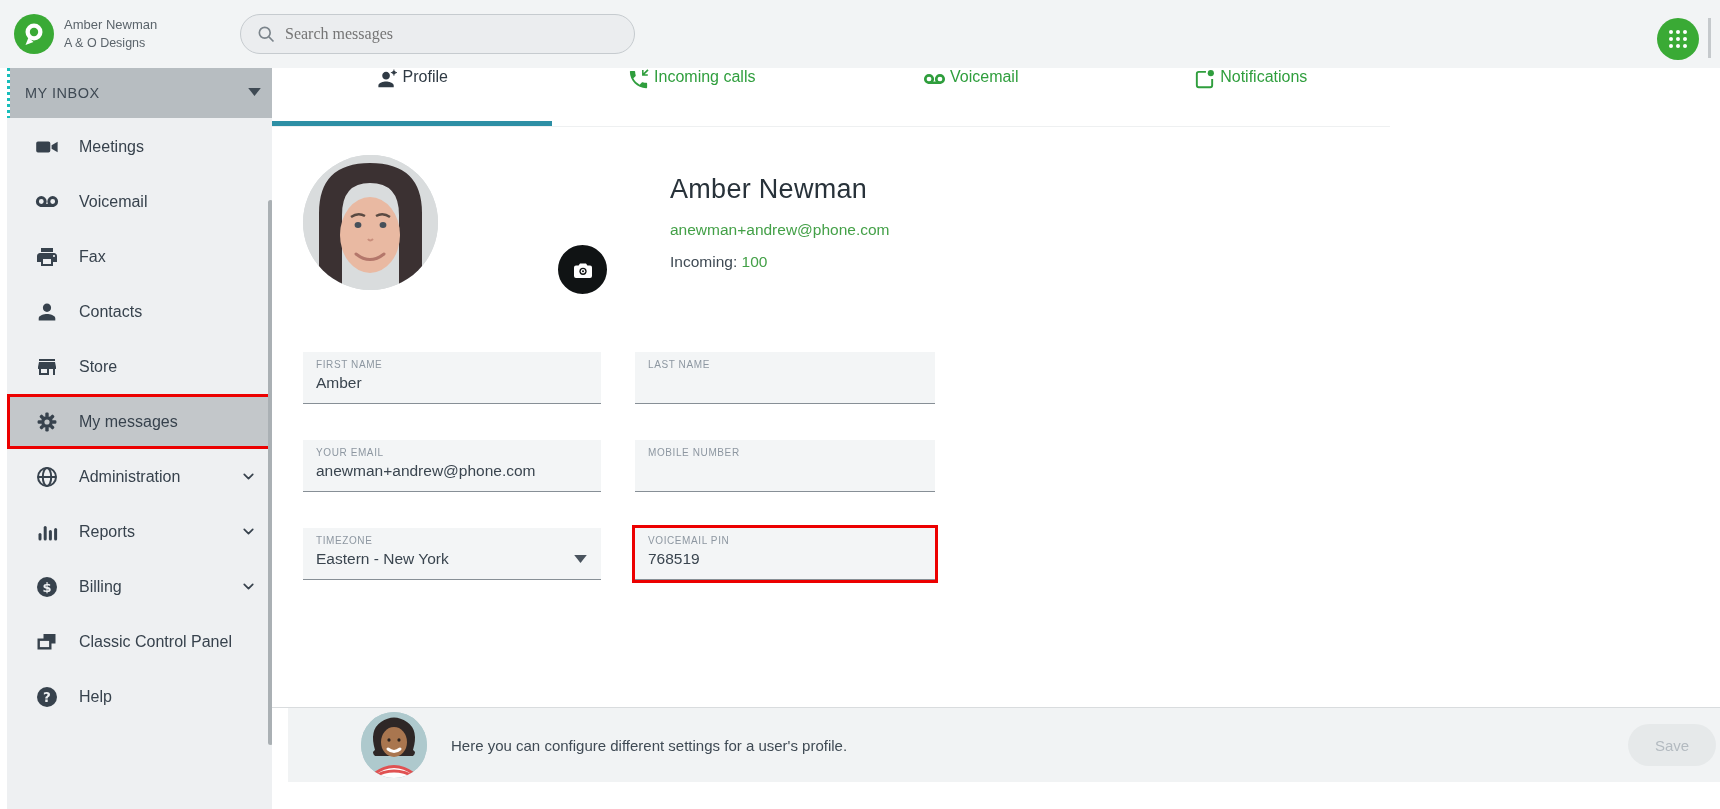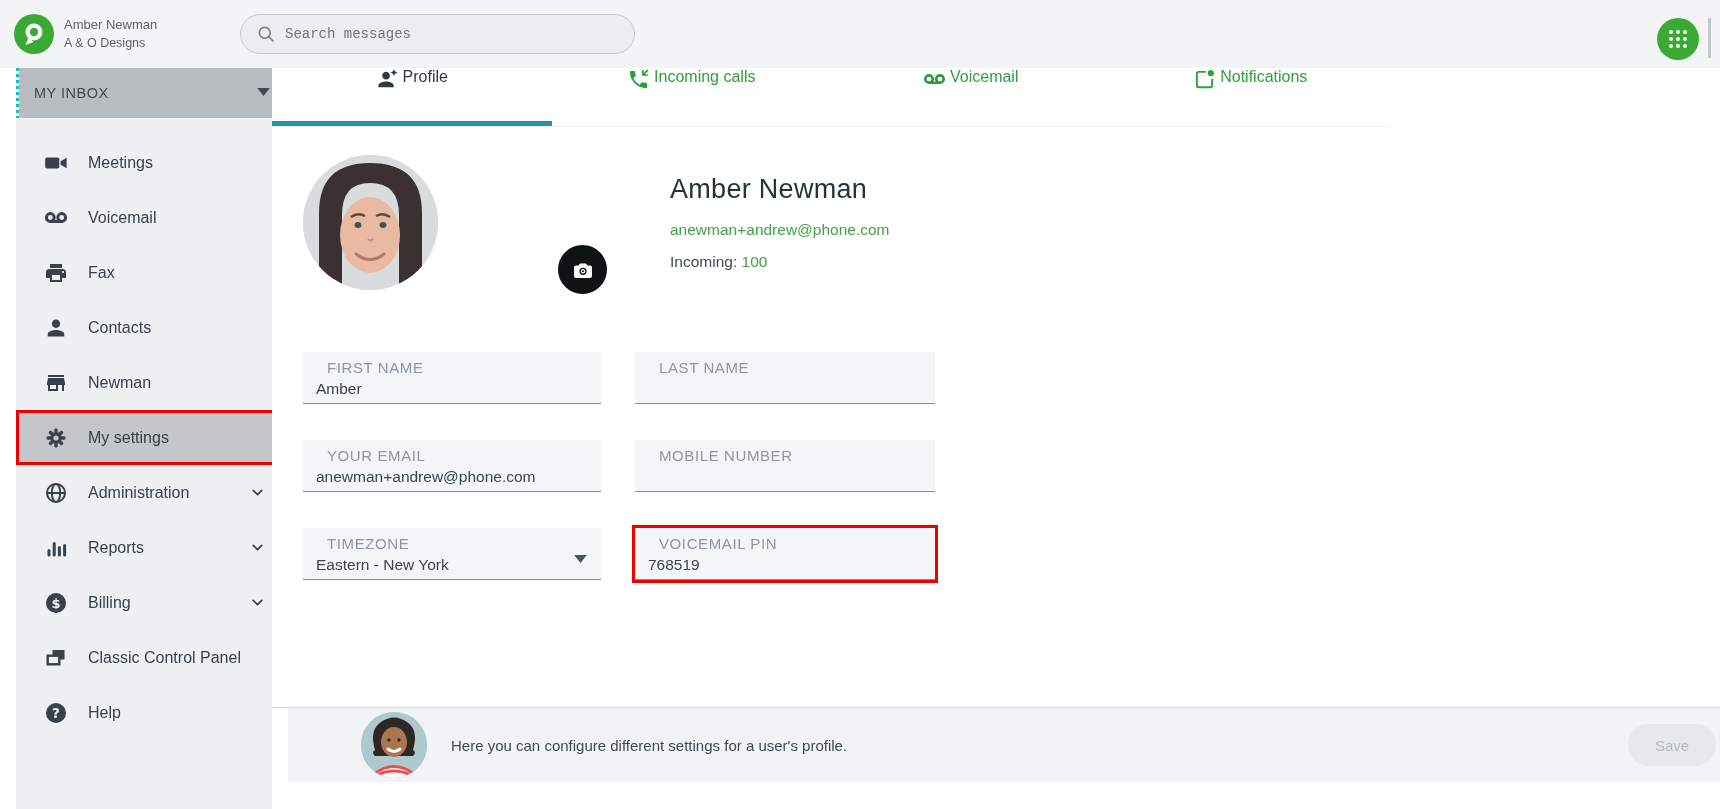--- a/index.html
+++ b/index.html
@@ -13,35 +13,35 @@
   
   .topbar { position:absolute; top:0; left:0; width:1720px; height:68px; background:#f2f4f5; }
   .logo { position:absolute; left:14px; top:14px; width:40px; height:40px; border-radius:50%; }
   .user-block { position:absolute; left:64px; top:15px; line-height:19px; }
   .user-name { font-size:13px; color:#5b646b; }
   .company-name { font-size:12.5px; color:#5b646b; }
   .search { position:absolute; left:240px; top:14px; width:395px; height:40px;
     border:1px solid #c6cbcf; border-radius:20px; background:#ebedef;
     display:flex; align-items:center; padding:0 15px; gap:9px; }
   .search input { flex:1; border:none; background:transparent; outline:none;
-    font-size:14px; color:#737373; font-family:Liberation Mono, monospace; }
+    font-size:16px; color:#737373; font-family:Liberation Serif, serif; }
   .apps-btn { position:absolute; left:1657px; top:18px; width:42px; height:42px; border-radius:50%;
     background:#3aaa35; border:none; cursor:pointer; display:flex; align-items:center; justify-content:center; }
   .dots-grid { display:grid; grid-template-columns:repeat(3,4px); grid-template-rows:repeat(3,4px); gap:3px; }
   .dots-grid i { width:4px; height:4px; border-radius:50%; background:#fff; }
   .page-scroll-thumb { position:absolute; left:1708px; top:18px; width:3px; height:40px; background:#c5c9cc; }
 
   
-  .sidebar { position:absolute; left:16px; top:68px; width:272px; height:741px; background:#eef0f2; }
+  .sidebar { position:absolute; left:7px; top:68px; width:272px; height:741px; background:#eef0f2; }
   .inbox-header { position:relative; height:50px; background:#b7bdc1; display:flex; align-items:center;
     padding:0 18px; font-size:14.5px; letter-spacing:.5px; color:#3f4a54; cursor:pointer; }
   .inbox-header .focus-edge { position:absolute; left:0; top:0; bottom:0; width:3px;
     background:repeating-linear-gradient(to bottom,#17bebb 0 3px,#ffffff 3px 6px); }
   .inbox-header .caret { position:absolute; right:18px; top:20px; }
-  .nav { padding-top:17px; }
+  .nav { padding-top:1px; }
   .nav-item { height:55px; display:flex; align-items:center; padding-left:28px; gap:20px;
     font-size:16px; color:#37424d; cursor:pointer; position:relative; }
   .nav-item .nav-icon { width:24px; height:24px; color:#37424d; flex:0 0 24px; }
   .nav-item.highlighted { background:#c3c7ca; border:3px solid #ec0000; padding-left:25px; }
   .nav-item .chev { position:absolute; right:22px; top:19px; }
   .sidebar-scroll-thumb { position:absolute; left:261px; top:132px; width:5px; height:545px;
     background:#aab0b4; border-radius:3px; }
 
   
   .main { position:absolute; left:272px; top:68px; width:1448px; height:741px; background:#ffffff; }
@@ -59,21 +59,21 @@
   .identity { position:absolute; left:398px; top:106px; }
   .display-name { font-size:27px; color:#28323a; font-weight:400; letter-spacing:.3px; }
   .profile-email { margin-top:16px; font-size:15.5px; color:#43a047; }
   .extension-row { margin-top:14px; font-size:15.5px; color:#3f4a54; }
   .extension-row .ext-val { color:#43a047; }
 
   .form-grid { position:absolute; left:31px; top:284px; display:grid;
     grid-template-columns:298px 300px; column-gap:34px; row-gap:36px; }
   .field { position:relative; height:52px; background:#f3f5f6; border-bottom:1px solid #878f96;
     padding:7px 13px 0; }
-  .field label { display:block; font-size:15px; letter-spacing:.6px; color:#8d97a1;margin-left:11px; }
+  .field label { display:block; font-size:10px; letter-spacing:.6px; color:#8d97a1; }
   .field input { width:100%; border:none; background:transparent; outline:none;
     font-size:15.5px; color:#3a454f; padding-top:4px; font-family:Liberation Sans, sans-serif; }
   .field .select-caret { position:absolute; right:14px; bottom:15px; }
   .field.highlighted { outline:3px solid #ec0000; }
 
   .content-divider { position:absolute; left:0; top:639px; width:1448px; height:1px; background:#d9dcde; }
   .footer { position:absolute; left:16px; top:640px; width:1448px; height:74px; background:#f1f3f4;
     display:flex; align-items:center; padding-left:73px; gap:24px; }
   .footer-avatar { width:66px; height:66px; border-radius:50%; overflow:hidden; background:#aec9cd; }
   .footer-text { font-size:15px; color:#3f4a54; }
@@ -171,40 +171,40 @@
       </span>
       <span>Contacts</span>
     </div>
 
     <div class="nav-item">
       <span class="nav-icon">
         <svg viewBox="0 0 24 24" fill="currentColor">
             <path d="M20 4H4v2h16V4zm1 10v-2l-1-5H4l-1 5v2h1v6h10v-6h4v6h2v-6h1zm-9 4H6v-4h6v4z"></path>
           </svg>
       </span>
-      <span>Newman</span>
+      <span>Store</span>
     </div>
 
     <div class="nav-item highlighted">
       <span class="nav-icon">
         <svg viewBox="0 0 24 24" fill="currentColor">
           <path fill-rule="evenodd" d="M12 6a6 6 0 1 0 0 12A6 6 0 1 0 12 6zm0 3.4a2.6 2.6 0 1 1 0 5.2a2.6 2.6 0 1 1 0-5.2z"></path>
           <g>
             <rect x="10.3" y="2.6" width="3.4" height="4.2" rx="1.2"></rect>
             <rect x="10.3" y="2.6" width="3.4" height="4.2" rx="1.2" transform="rotate(45 12 12)"></rect>
             <rect x="10.3" y="2.6" width="3.4" height="4.2" rx="1.2" transform="rotate(90 12 12)"></rect>
             <rect x="10.3" y="2.6" width="3.4" height="4.2" rx="1.2" transform="rotate(135 12 12)"></rect>
             <rect x="10.3" y="2.6" width="3.4" height="4.2" rx="1.2" transform="rotate(180 12 12)"></rect>
             <rect x="10.3" y="2.6" width="3.4" height="4.2" rx="1.2" transform="rotate(225 12 12)"></rect>
             <rect x="10.3" y="2.6" width="3.4" height="4.2" rx="1.2" transform="rotate(270 12 12)"></rect>
             <rect x="10.3" y="2.6" width="3.4" height="4.2" rx="1.2" transform="rotate(315 12 12)"></rect>
           </g>
         </svg>
       </span>
-      <span>My settings</span>
+      <span>My messages</span>
     </div>
 
     <div class="nav-item">
       <span class="nav-icon">
         <svg viewBox="0 0 24 24" fill="none" stroke="currentColor" stroke-width="2">
             <circle cx="12" cy="12" r="9"></circle>
             <ellipse cx="12" cy="12" rx="4.2" ry="9"></ellipse>
             <line x1="3" y1="12" x2="21" y2="12"></line>
           </svg>
       </span>

